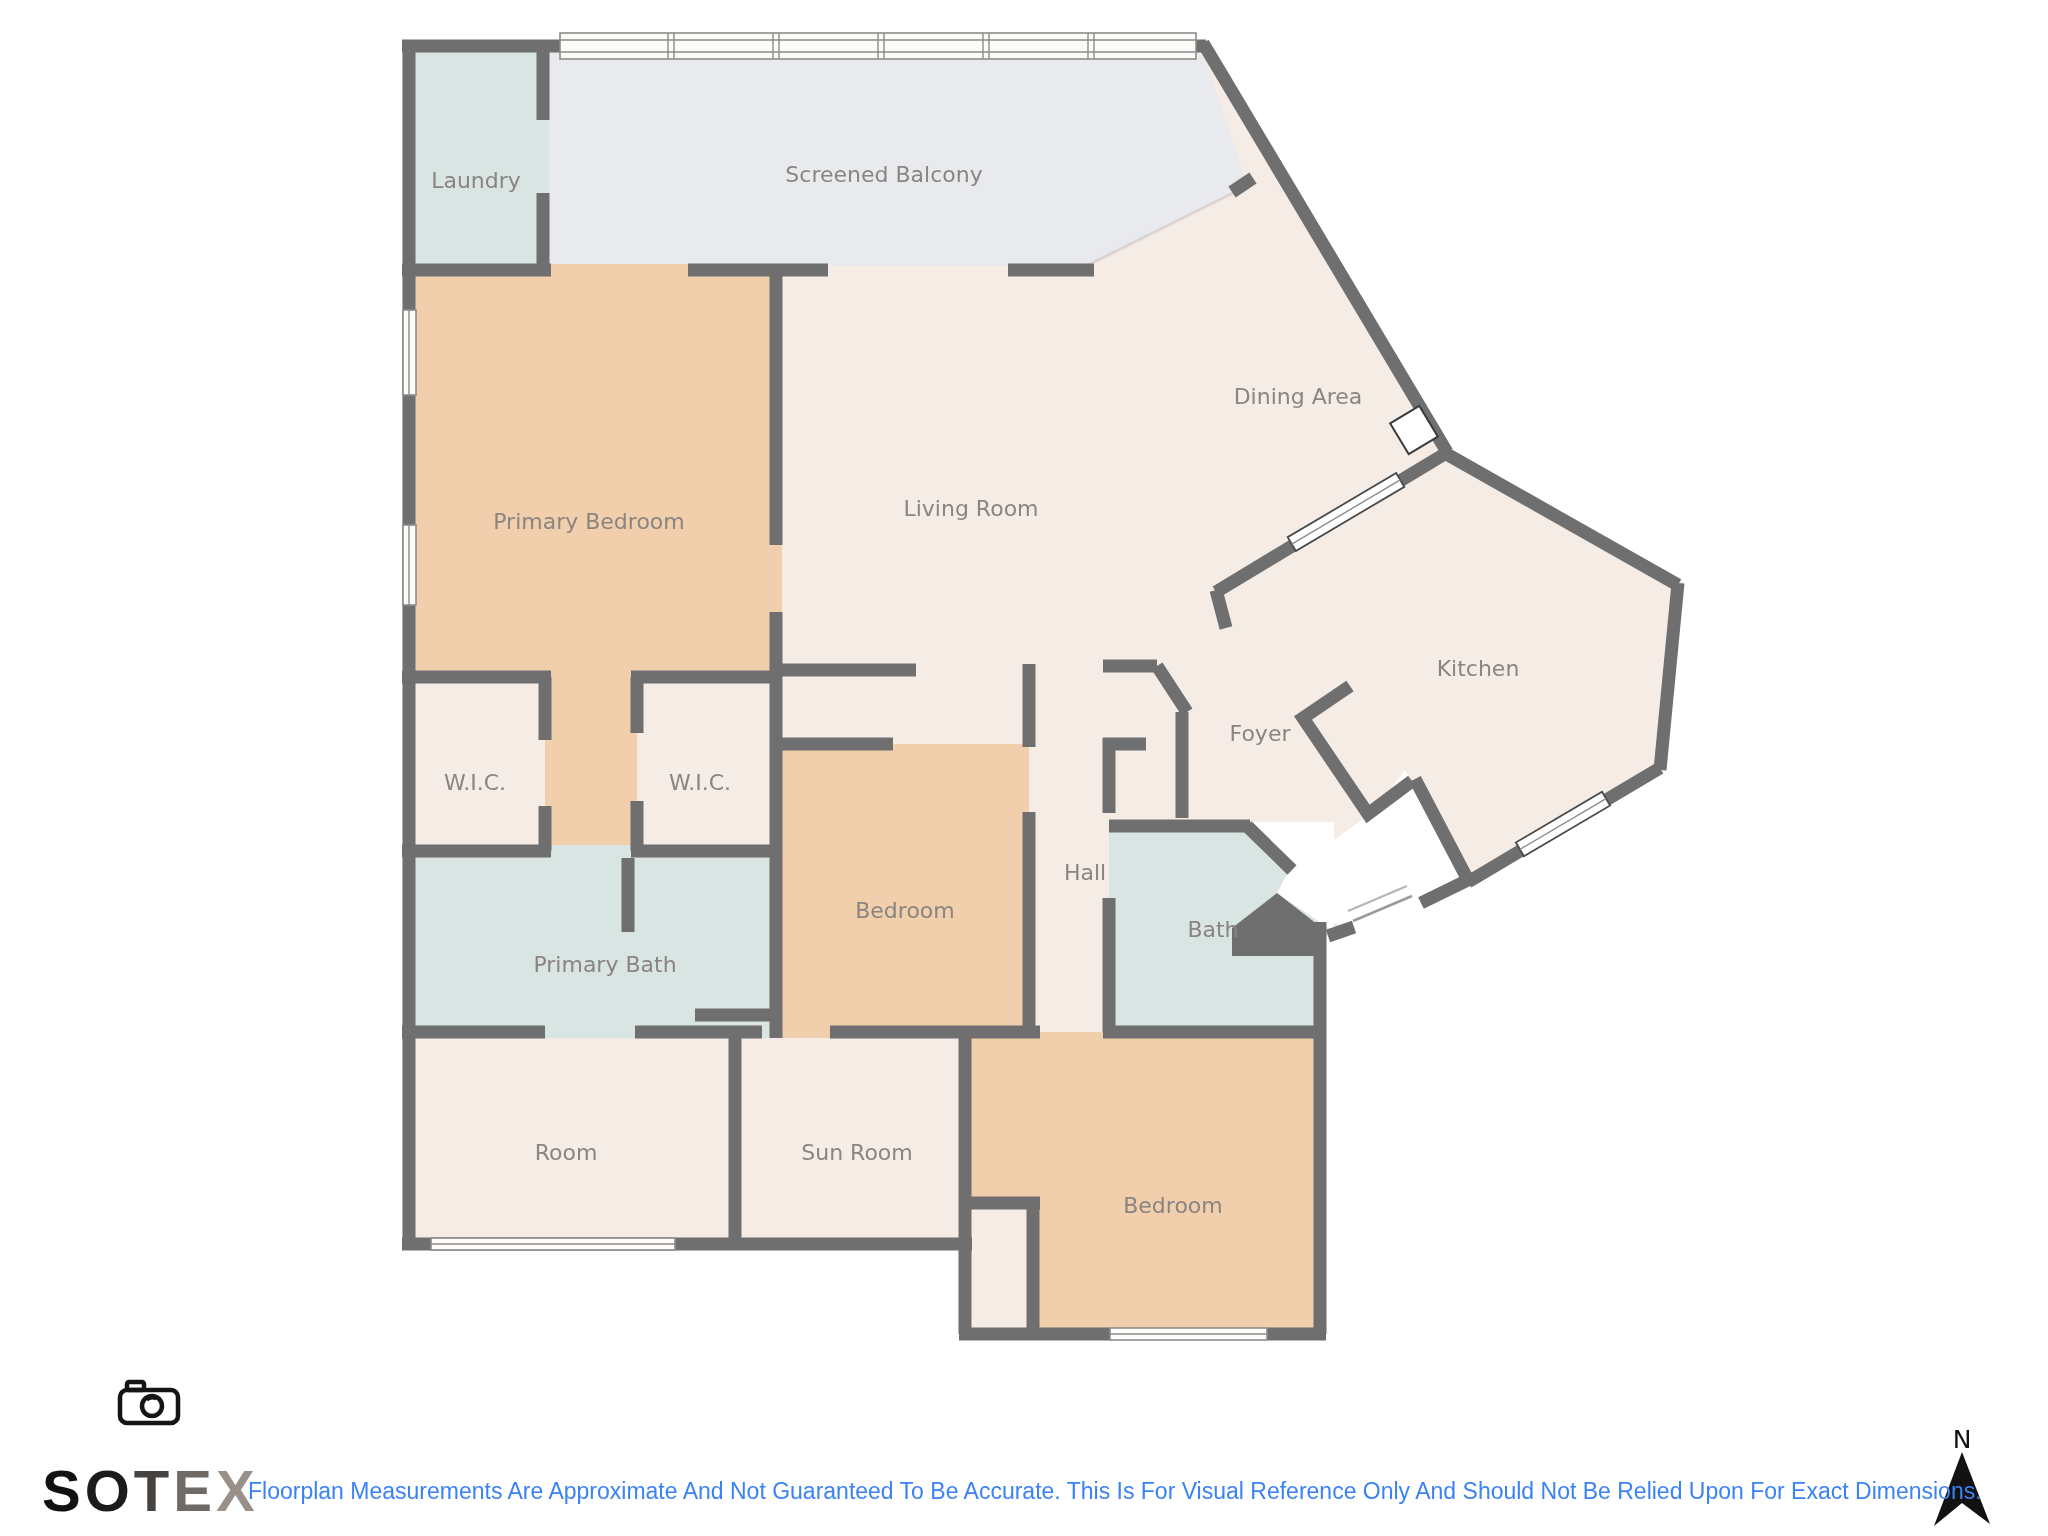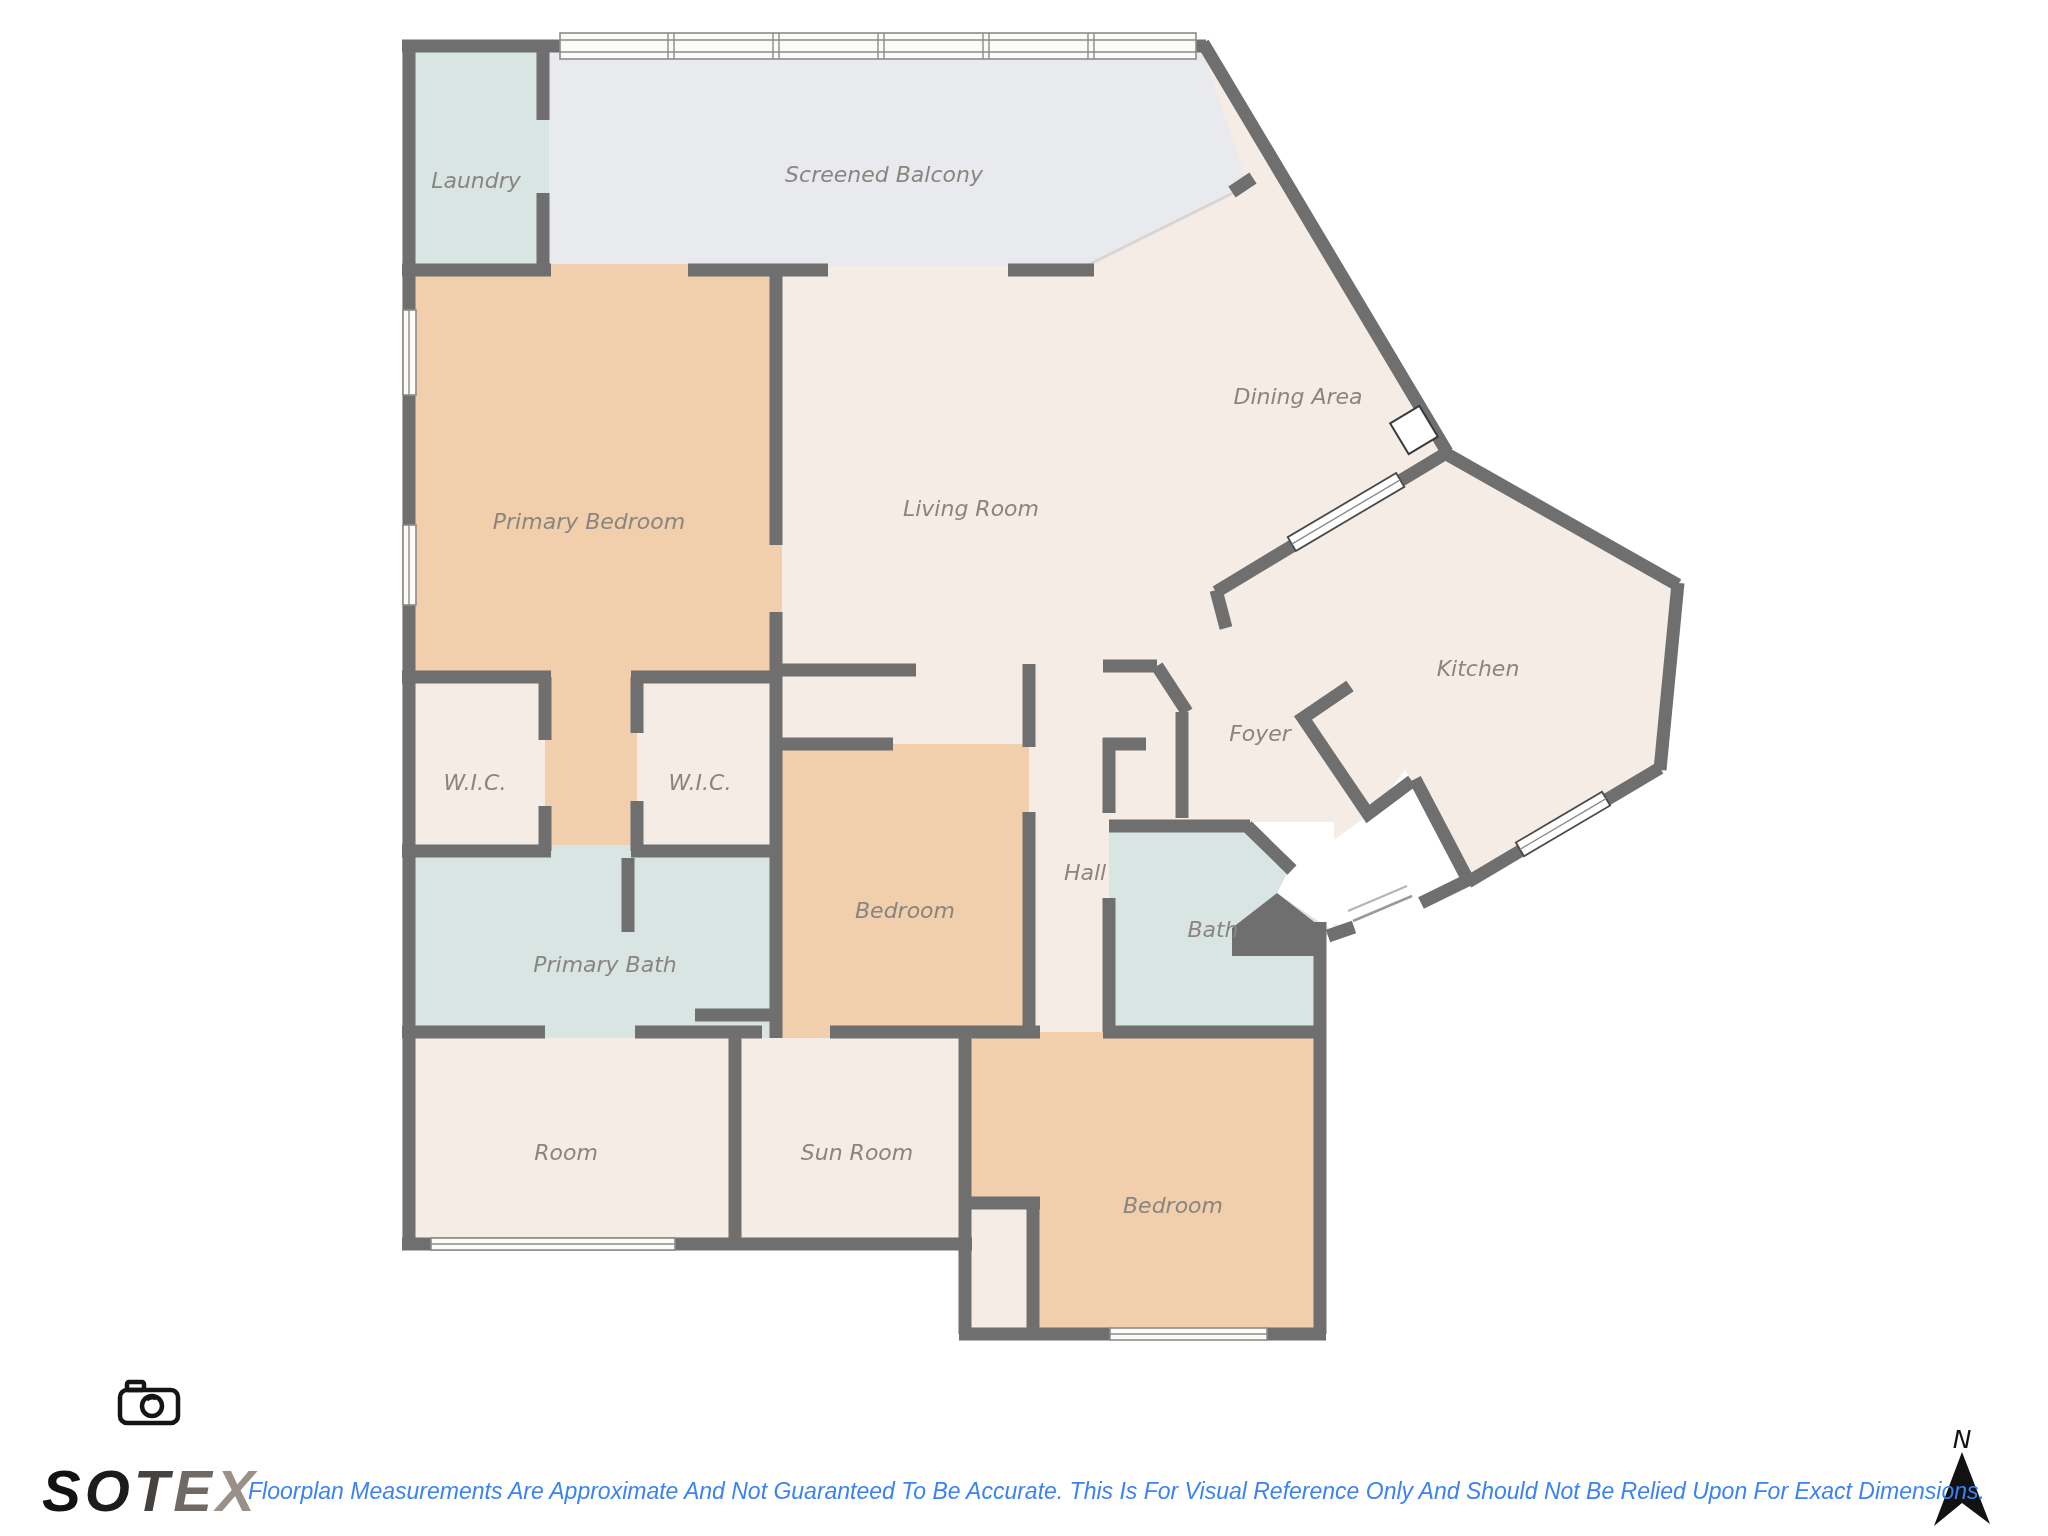--- a/index.html
+++ b/index.html
@@ -1,17 +1,17 @@
 <!DOCTYPE html>
 <html><head>
 <meta charset="utf-8">
 <style>
   html,body{margin:0;padding:0;background:#ffffff;}
   #page{position:relative;width:2048px;height:1536px;background:#ffffff;overflow:hidden;
-        font-family:"DejaVu Sans",sans-serif;font-style:italic;}
+        font-family:"DejaVu Sans",sans-serif;}
   #plan-svg{position:absolute;left:0;top:0;width:2048px;height:1536px;}
   .room-label{font-size:22px;fill:#8a857f;text-anchor:middle;font-family:"DejaVu Sans",sans-serif;}
   .wall{stroke:#6f6f6f;stroke-width:13;fill:none;stroke-linecap:butt;}
   .wall-thin{stroke:#d8d5d6;stroke-width:3;fill:none;}
   .win{fill:#fdfbf8;stroke:#8c8c8c;stroke-width:1.6;}
   .win-line{stroke:#8c8c8c;stroke-width:1.4;fill:none;}
   .win-dark{fill:#ffffff;stroke:#4a4a4a;stroke-width:1.8;}
   #logo{position:absolute;left:42px;top:1434px;font-family:"Liberation Sans",sans-serif;
         font-weight:bold;font-size:58px;letter-spacing:4px;line-height:1;margin-top:28px;}
   #logo span{display:inline-block;}

